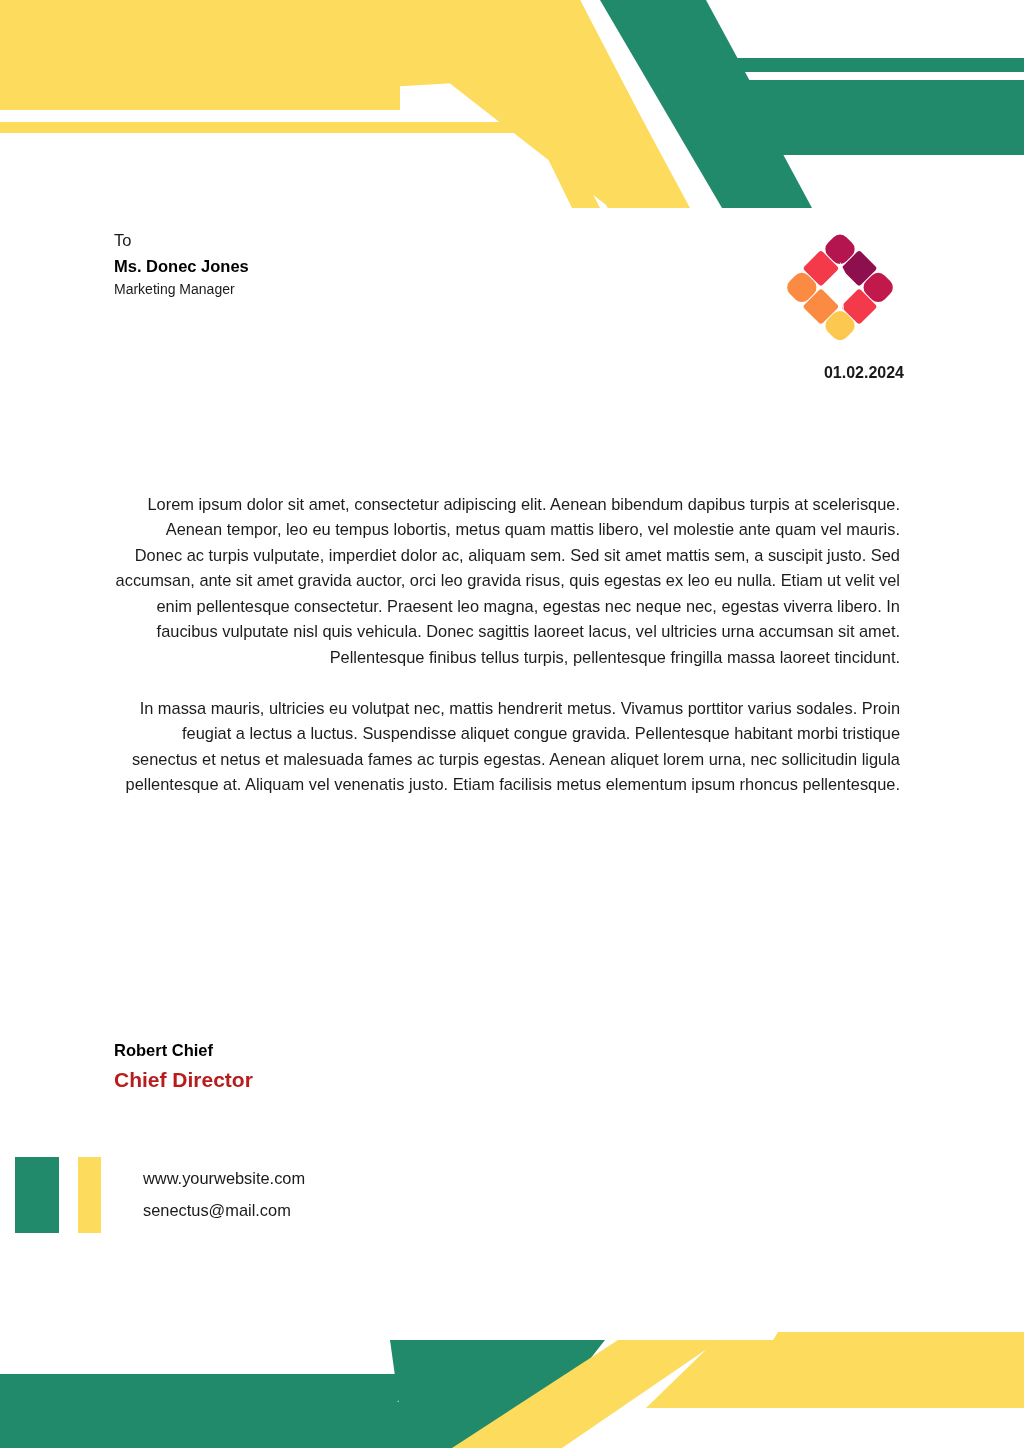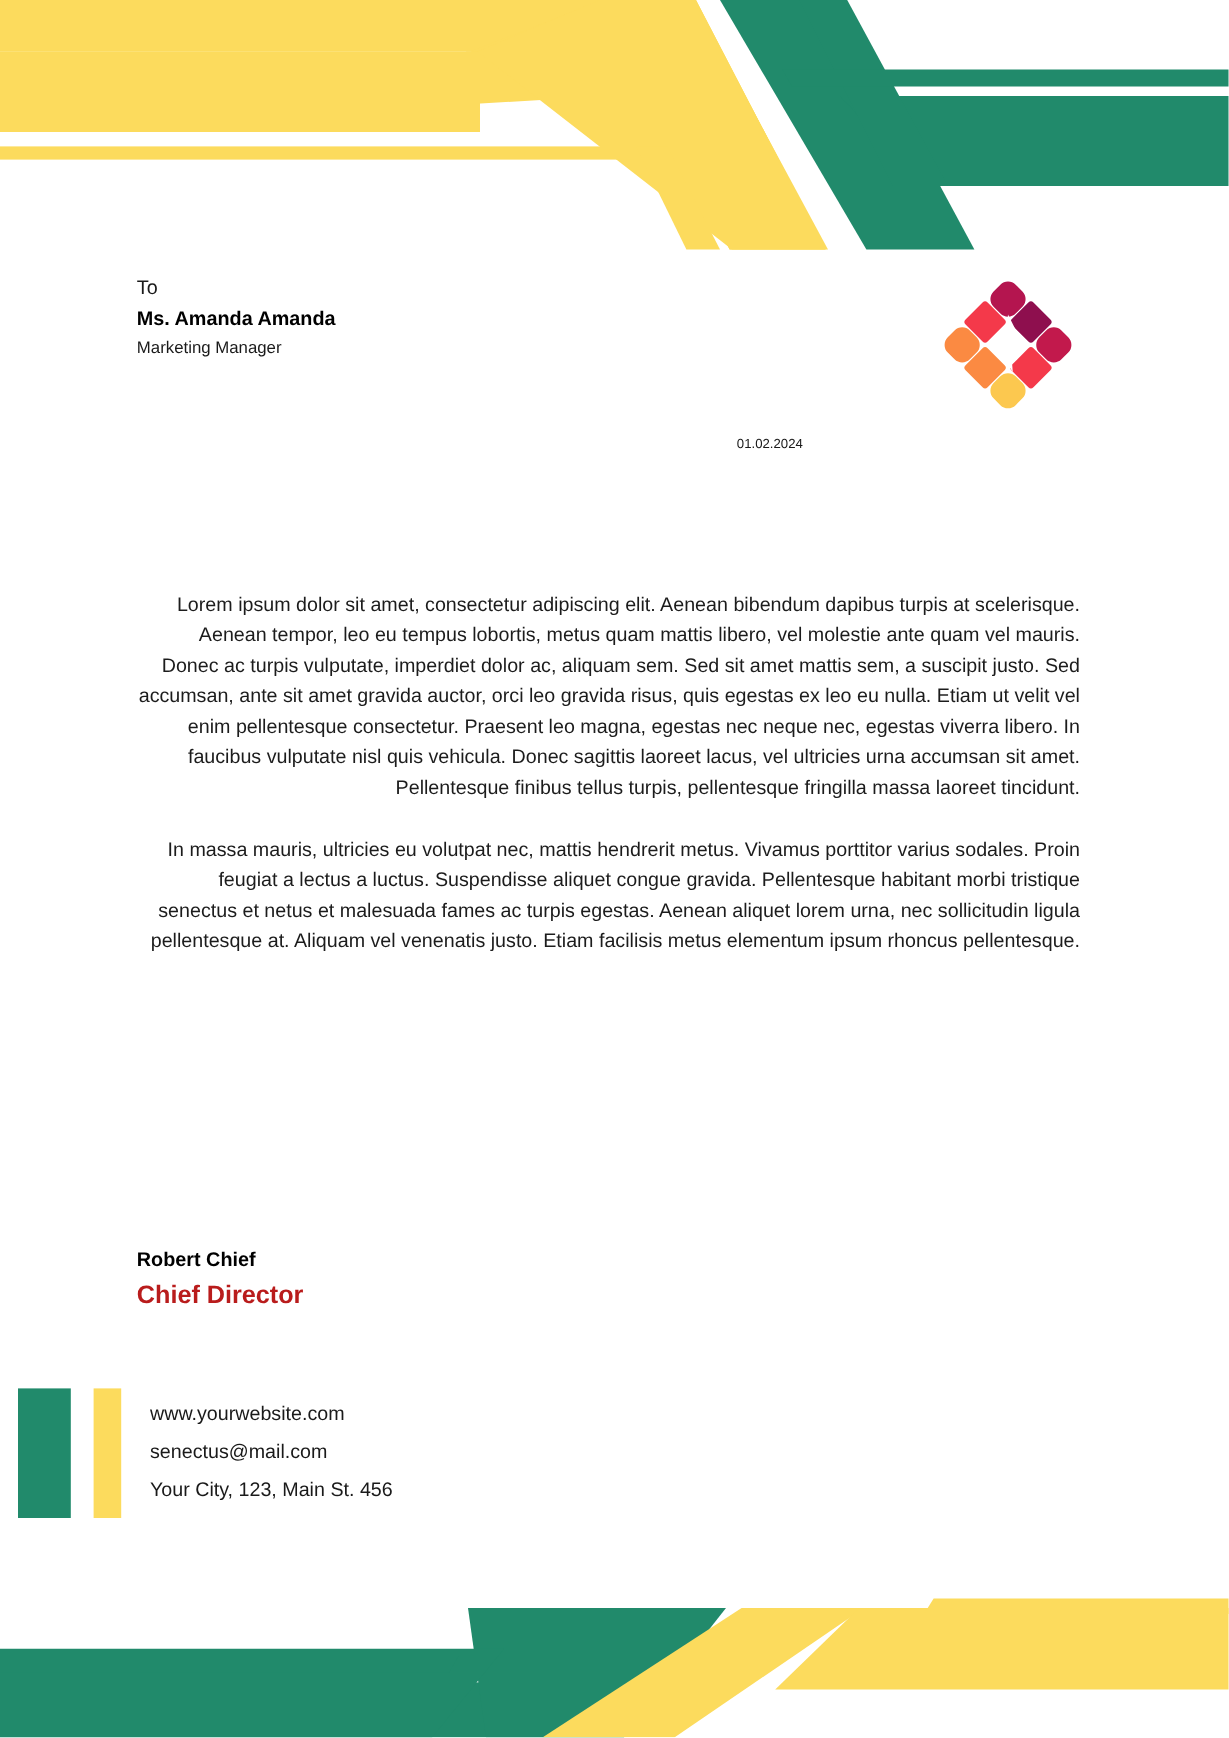--- a/index.html
+++ b/index.html
@@ -63,23 +63,24 @@
     top: 228px;
     width: 116px;
     height: 116px;
   }
 
   .date-line {
     position: absolute;
     left: 614px;
     top: 364px;
     width: 290px;
-    text-align: left;
-    font-size: 11px;
-    color: #1a1a1a;
+    text-align: right;
+    font-size: 16px;
+    color: #1a1a1a;
+    font-weight: bold;
   }
 
   .body-copy {
     position: absolute;
     left: 114px;
     top: 492px;
     width: 786px;
   }
   .body-copy p {
     margin: 0 0 26px 0;
@@ -117,21 +118,21 @@
   .footer-bar-green {
     width: 44px;
     background: #218a6b;
   }
   .footer-gap { width: 19px; }
   .footer-bar-yellow {
     width: 23px;
     background: #fcdb5d;
   }
   .footer-lines {
-    margin-left: 24px;
+    margin-left: 42px;
     display: flex;
     flex-direction: column;
     justify-content: center;
     padding: 6px 0;
   }
   .footer-lines span {
     display: block;
     font-size: 16.4px;
     line-height: 1.95;
     color: #1a1a1a;
@@ -170,21 +171,21 @@
     <polygon fill="#fcdb5d" points="618,1340 720,1340 562,1448 452,1448"></polygon>
     <polygon fill="#fcdb5d" points="716,1340 1024,1340 1024,1408 646,1408"></polygon>
 
     <polygon fill="#fcdb5d" points="1024,1332 1024,1345 770,1345 778,1332"></polygon>
   </svg>
 
   <div class="content">
 
     <div class="recipient-block">
       <div class="recipient-to">To</div>
-      <div class="recipient-name">Ms. Amanda Amanda</div>
+      <div class="recipient-name">Ms. Donec Jones</div>
       <div class="recipient-role">Marketing Manager</div>
     </div>
 
     <div class="logo-wrap">
       <svg viewBox="0 0 116 116" width="116" height="116" xmlns="http://www.w3.org/2000/svg" aria-hidden="true">
         <g transform="translate(58,58) rotate(45) translate(-58,-58)">
 
           <rect x="19" y="19" width="26" height="26" rx="9" fill="#b4154f"></rect>
           <rect x="46" y="19" width="26" height="26" rx="3" fill="#8e0f4e"></rect>
           <rect x="73" y="19" width="26" height="26" rx="9" fill="#c2194c"></rect>
@@ -211,18 +212,17 @@
       <div class="signature-role">Chief Director</div>
     </div>
 
     <div class="footer-contact">
       <div class="footer-bar-green"></div>
       <div class="footer-gap"></div>
       <div class="footer-bar-yellow"></div>
       <div class="footer-lines">
         <span>www.yourwebsite.com</span>
         <span>senectus@mail.com</span>
-        <span>Your City, 123, Main St. 456</span>
       </div>
     </div>
 
   </div>
 </div>
 
 </body></html>

